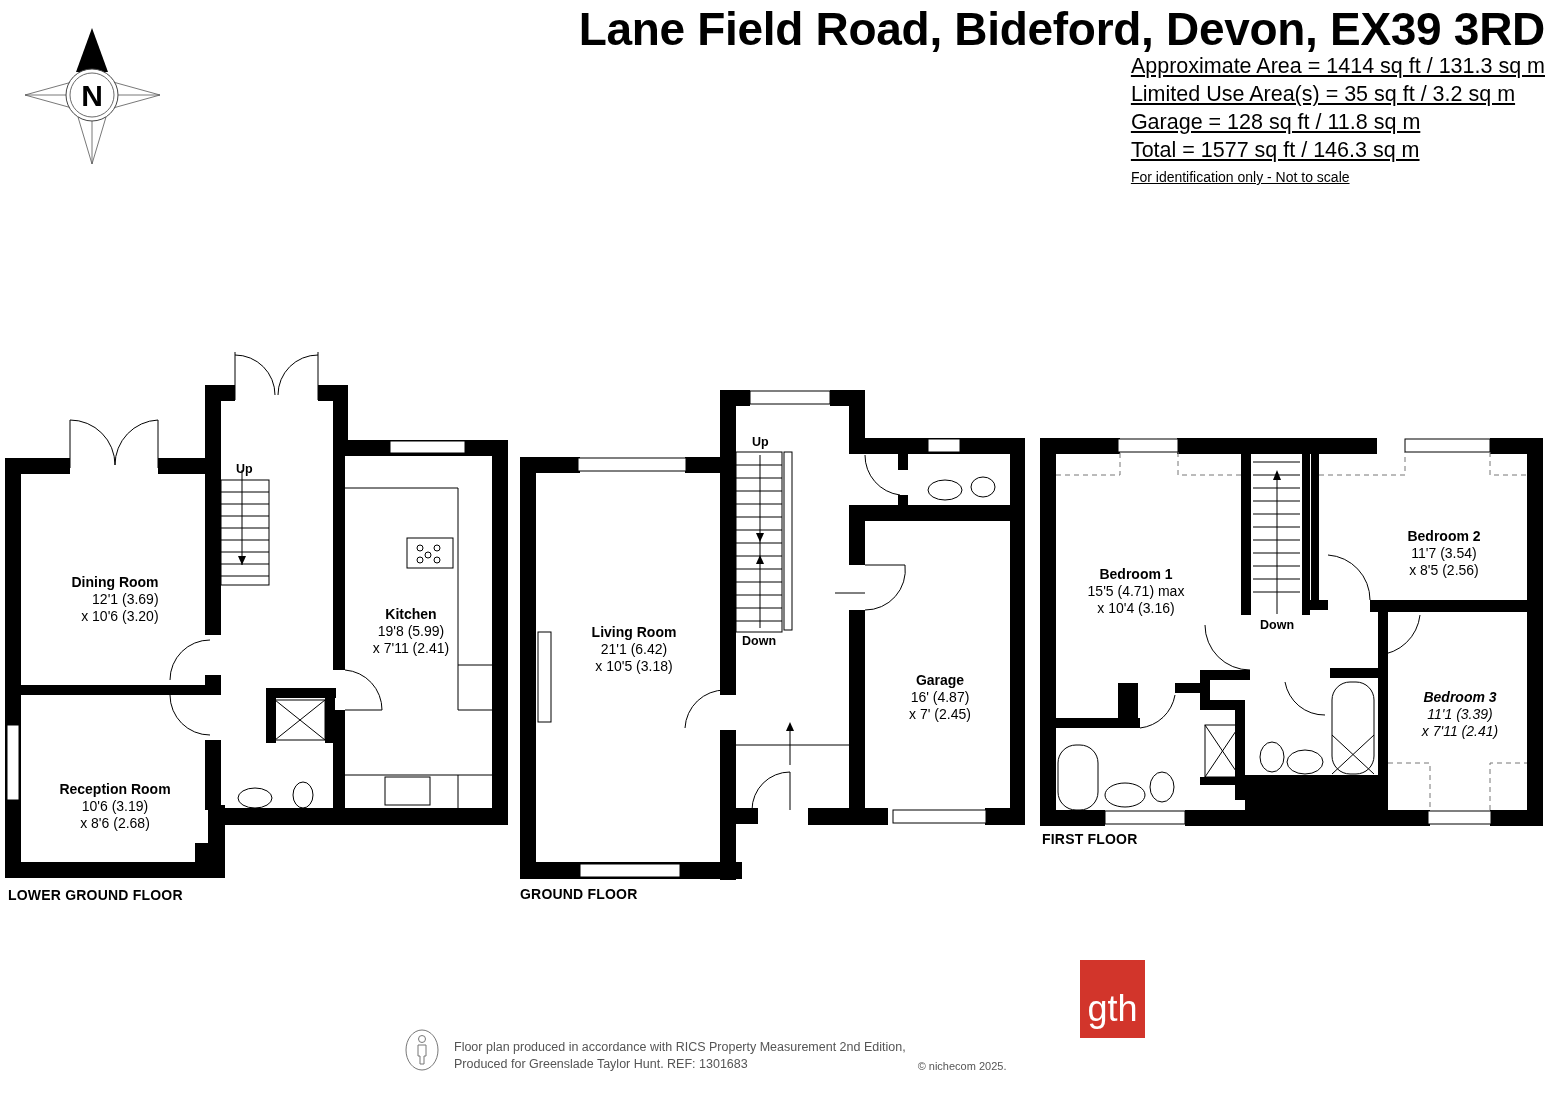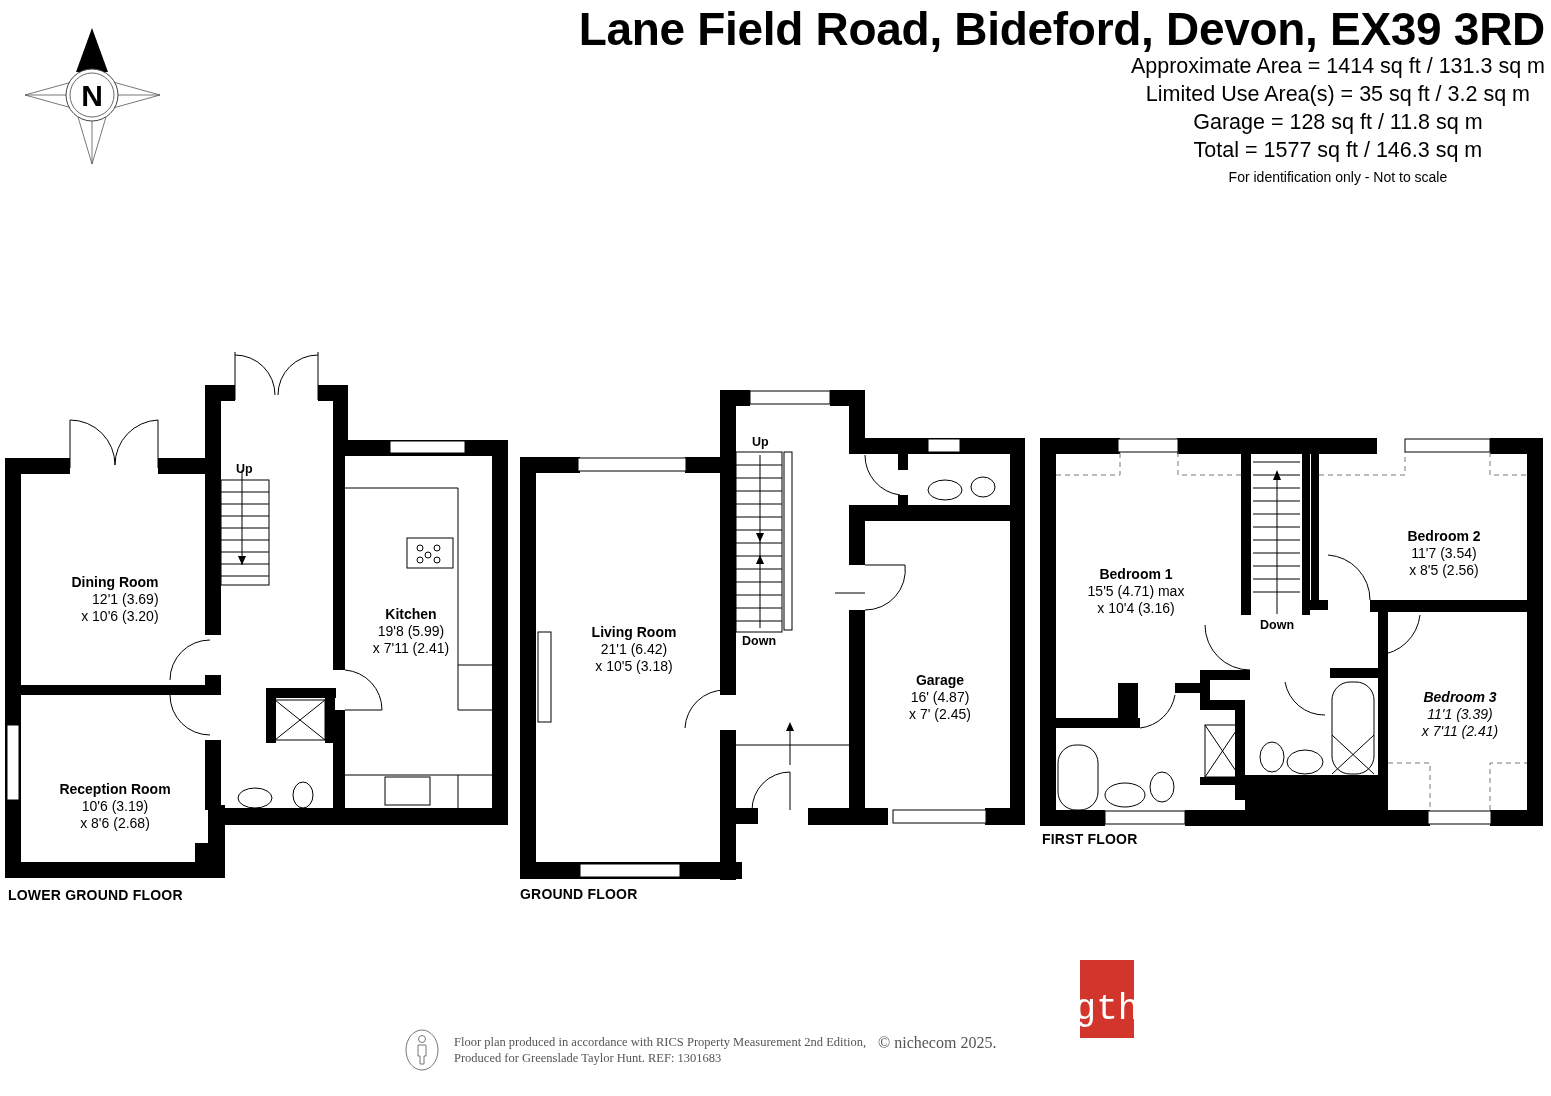--- a/index.html
+++ b/index.html
@@ -1,30 +1,30 @@
 <!DOCTYPE html>
 <html><head>
 <meta charset="utf-8">
 <style>
   html, body { margin:0; padding:0; background:#ffffff; }
   body { width:1551px; height:1096px; position:relative; overflow:hidden; font-family:"Liberation Sans", sans-serif; color:#000; }
   .title { position:absolute; right:6px; top:2px; font-size:46px; font-weight:bold; letter-spacing:-0.3px; white-space:nowrap; }
-  .areas { position:absolute; right:6px; top:52px; text-align:center; font-size:21.5px; line-height:28px; }
+  .areas { position:absolute; right:6px; top:52px; text-align:left; font-size:21.5px; line-height:28px;text-decoration:underline; }
   .areas .note { font-size:14px; line-height:22px; margin-top:2px; }
   .compass { position:absolute; left:20px; top:22px; width:145px; height:145px; }
   svg.plan { position:absolute; left:0; top:0; }
   .room-label { position:absolute; text-align:center; font-size:14px; line-height:17px; transform:translateX(-50%); white-space:nowrap; }
   .room-label .name { font-weight:bold;margin-top:16px; }
   .stair-label { position:absolute; font-size:12.5px; font-weight:bold; }
   .floor-label { position:absolute; font-size:14px; font-weight:bold; letter-spacing:0.2px; }
-  .footer { position:absolute; left:404px; top:1028px; display:flex; align-items:center;font-family:Liberation Serif, serif; }
+  .footer { position:absolute; left:404px; top:1028px; display:flex; align-items:flex-end; }
   .footer .person { width:36px; height:44px; margin-right:14px; }
   .footer .text { font-size:12.5px; line-height:16.5px; color:#555; }
-  .footer .copy { font-size:16px; color:#555; margin-left:12px; margin-top:-14px; }
-  .logo { position:absolute; left:1080px; top:960px; width:54px; height:78px; background:#d2352b; color:#fff; font-family:Liberation Mono, monospace; font-size:36px; display:flex; align-items:flex-end; justify-content:center; padding-bottom:8px; box-sizing:border-box; }
+  .footer .copy { font-size:11px; color:#555; margin-left:12px; margin-top:-14px; }
+  .logo { position:absolute; left:1080px; top:960px; width:65px; height:78px; background:#d2352b; color:#fff; font-family:Liberation Sans, sans-serif; font-size:36px; display:flex; align-items:flex-end; justify-content:center; padding-bottom:8px; box-sizing:border-box; }
 </style>
 </head>
 <body>
 
 <div class="title">Lane Field Road, Bideford, Devon, EX39 3RD</div>
 <div class="areas">
   <div>Approximate Area = 1414 sq ft / 131.3 sq m</div>
   <div>Limited Use Area(s) = 35 sq ft / 3.2 sq m</div>
   <div>Garage = 128 sq ft / 11.8 sq m</div>
   <div>Total = 1577 sq ft / 146.3 sq m</div>

